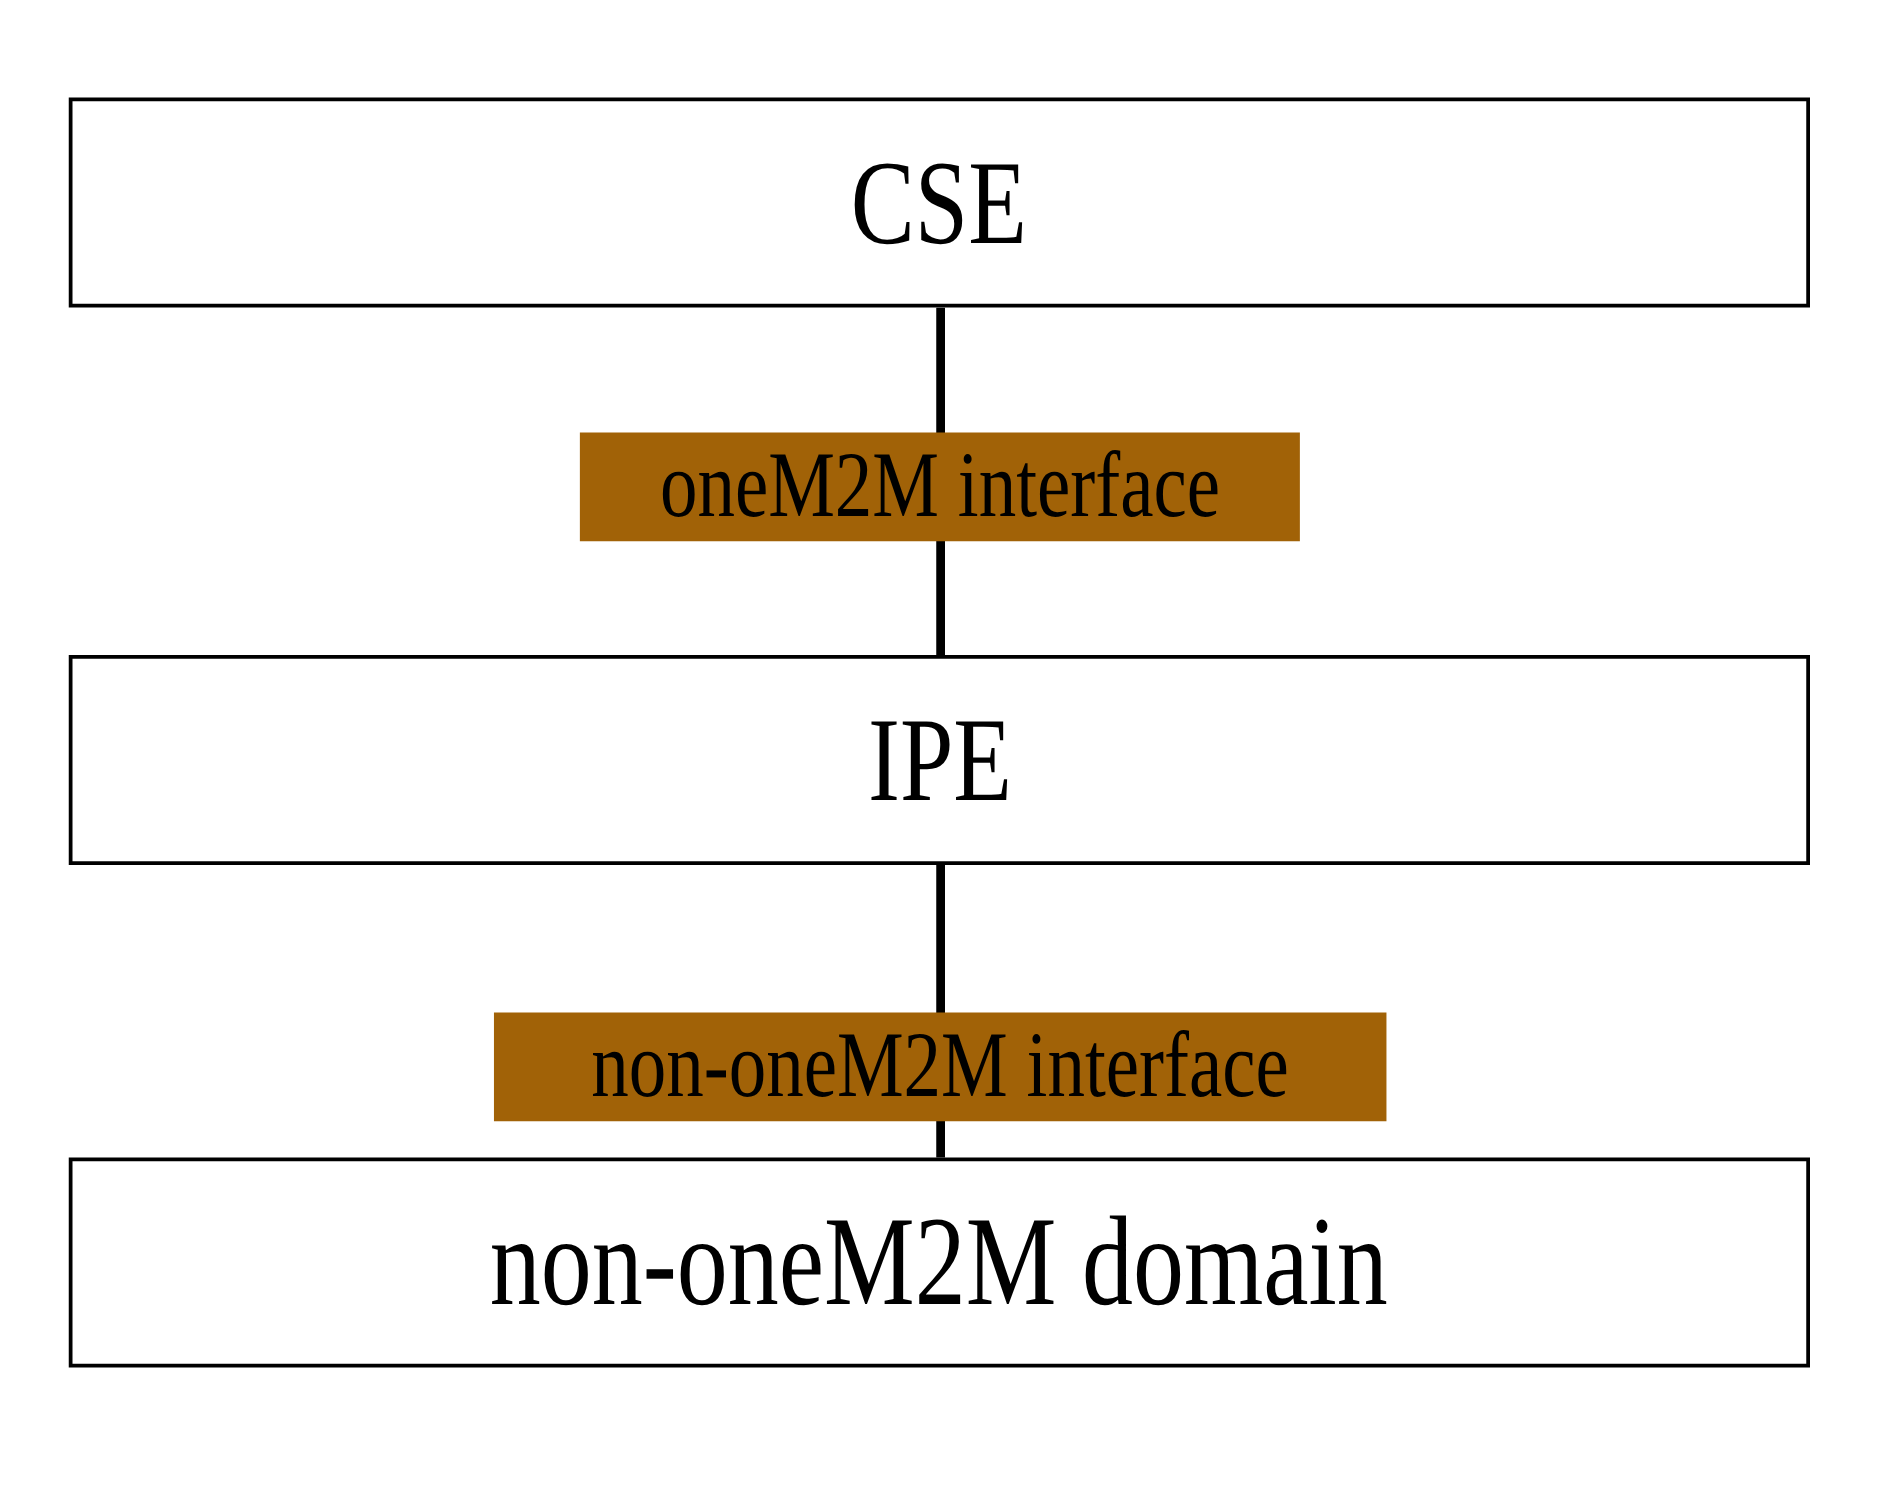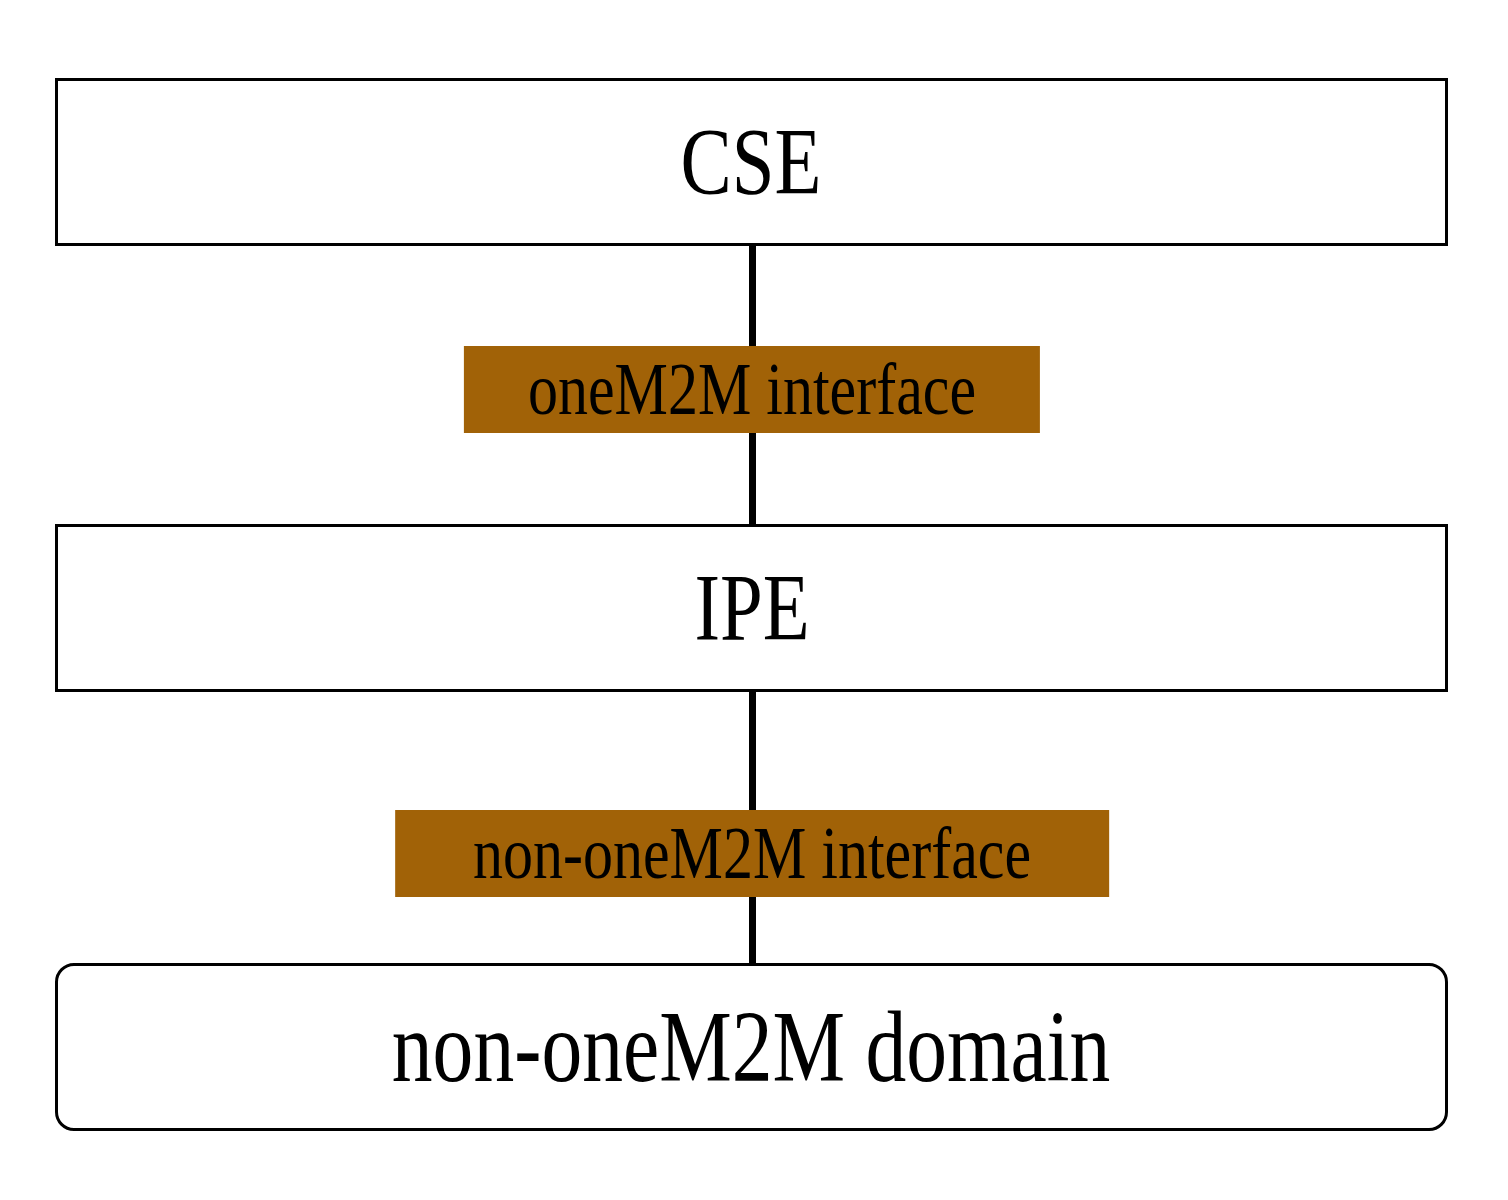--- a/index.html
+++ b/index.html
@@ -24,21 +24,21 @@
     box-sizing: border-box;
     border: 3px solid #000000;
     background: #ffffff;
     display: flex;
     align-items: center;
     justify-content: center;
     z-index: 2;
   }
   .node-cse    { top: 78px; }
   .node-ipe    { top: 524px; }
-  .node-domain { top: 963px; border-radius: 19px; }
+  .node-domain { top: 926px; }
 
   .node-label {
     display: inline-block;
     transform: scaleX(0.80);
     line-height: 1;
     white-space: nowrap;
   }
   .node-cse .node-label,
   .node-ipe .node-label { font-size: 96px; }
   .node-domain .node-label { font-size: 102px; }

